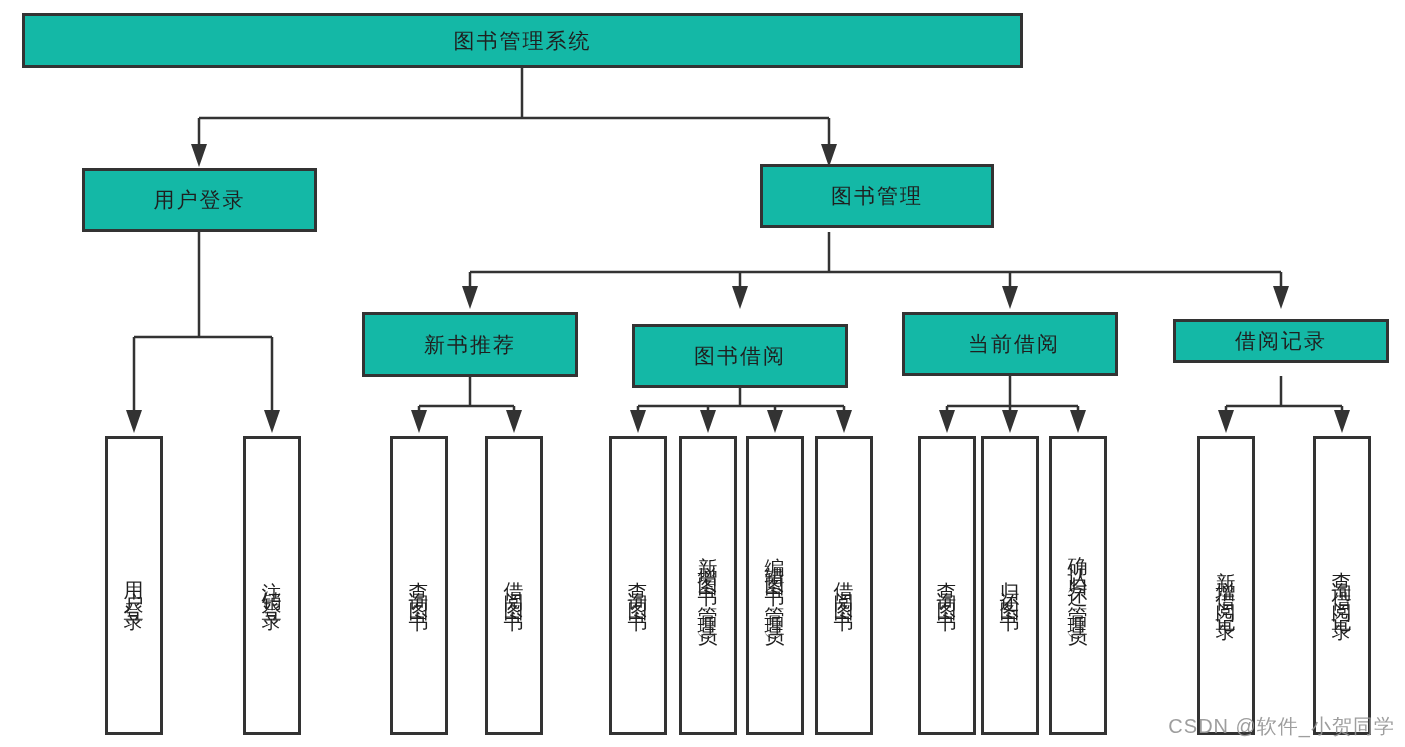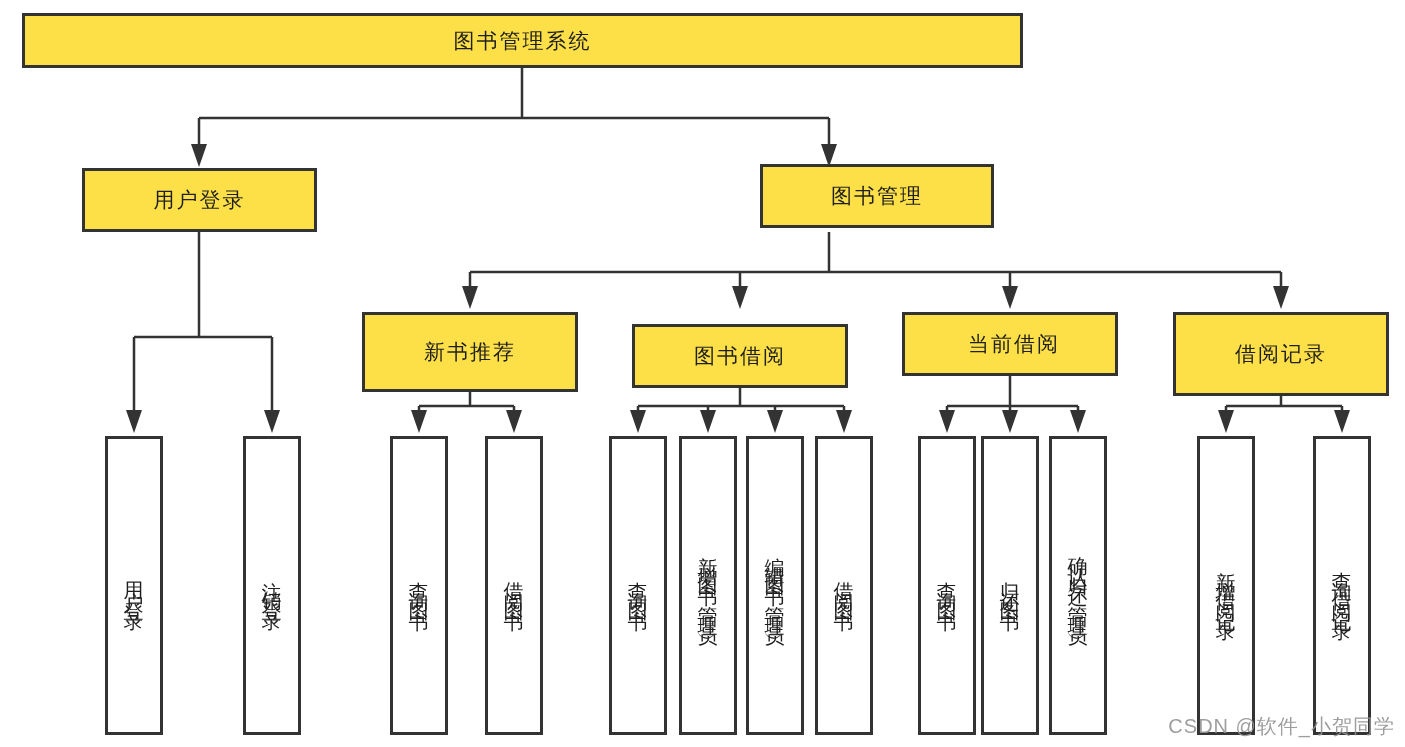--- a/index.html
+++ b/index.html
@@ -12,21 +12,21 @@
     overflow: hidden;
   }
   #connectors {
     position: absolute;
     left: 0; top: 0;
     z-index: 0;
   }
   .node {
     position: absolute;
     box-sizing: border-box;
-    background: #fde047;
+    background: #14b8a6;
     border: 3px solid #333333;
     display: flex;
     align-items: center;
     justify-content: center;
     color: #1f1f1f;
     font-size: 21px;
     letter-spacing: 2px;
     z-index: 1;
     white-space: nowrap;
   }
@@ -95,24 +95,24 @@
       <polygon points="1218,410 1234,410 1226,433"></polygon>
       <polygon points="1334,410 1350,410 1342,433"></polygon>
     </g>
   </svg>
 
   <div class="node" style="left:22px; top:13px; width:1001px; height:55px;">图书管理系统</div>
 
   <div class="node" style="left:82px; top:168px; width:235px; height:64px;">用户登录</div>
   <div class="node" style="left:712px; top:164px; width:234px; height:64px;margin-left:48px;">图书管理</div>
 
-  <div class="node" style="left:362px; top:312px; width:216px; height:80px;">新书推荐</div>
+  <div class="node" style="left:362px; top:312px; width:216px; height:65px;">新书推荐</div>
   <div class="node" style="left:632px; top:312px; width:216px; height:64px;margin-top:12px;">图书借阅</div>
   <div class="node" style="left:902px; top:312px; width:216px; height:64px;padding-left:8px;">当前借阅</div>
-  <div class="node" style="left:1173px; top:312px; width:216px; height:84px;">借阅记录</div>
+  <div class="node" style="left:1173px; top:319px; width:216px; height:44px;">借阅记录</div>
 
   <div class="leaf" style="left:105px; top:436px; width:58px; height:299px;">
     <span class="vtext">用户登录</span>
   </div>
   <div class="leaf" style="left:243px; top:436px; width:58px; height:299px;">
     <span class="vtext">注销登录</span>
   </div>
 
   <div class="leaf" style="left:390px; top:436px; width:58px; height:299px;">
     <span class="vtext">查询图书</span>

